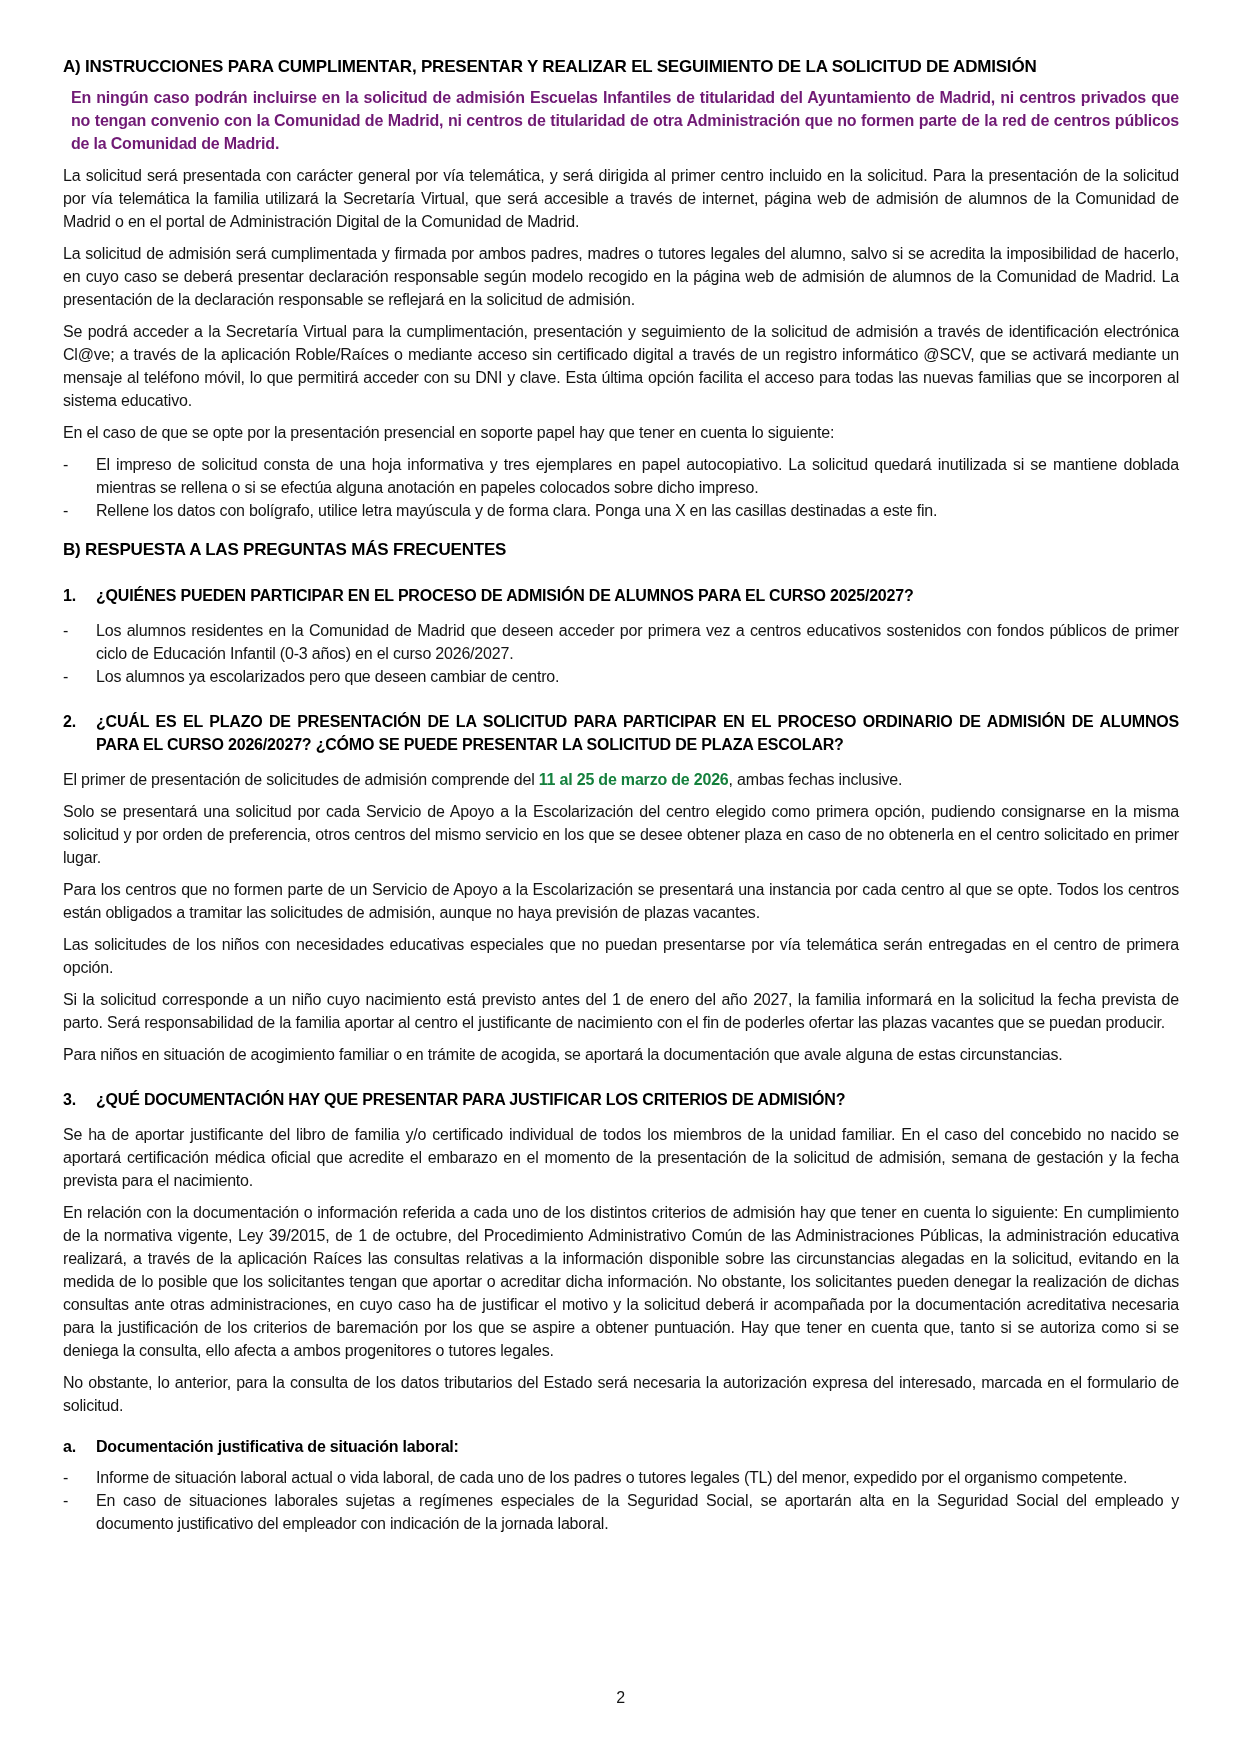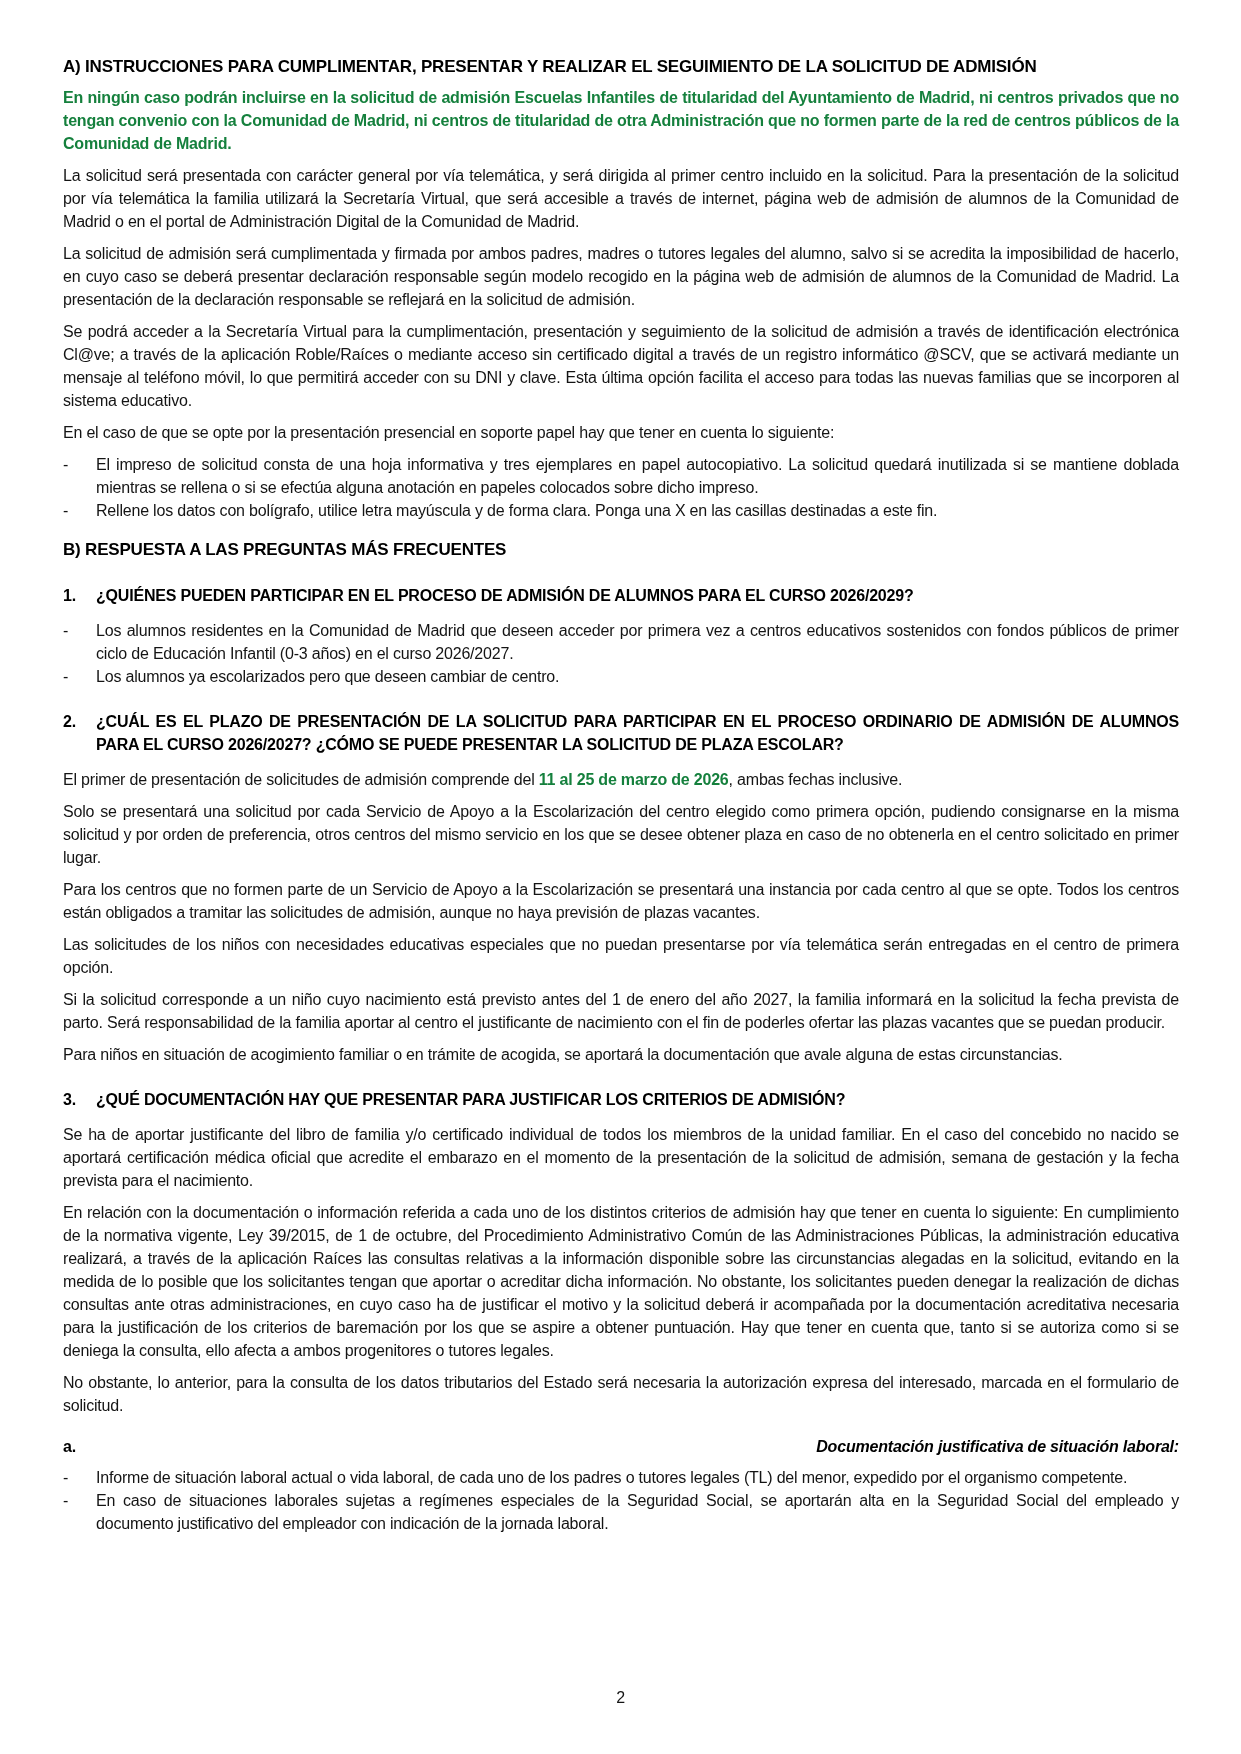--- a/index.html
+++ b/index.html
@@ -17,35 +17,35 @@
   .doc-heading {
     font-size:17px; font-weight:bold; color:#000;
     line-height:24px; text-align:justify;
     margin:0 0 7px 0;
   }
   .doc-heading.b { margin:16px 0 2px 0; }
   p.body, .lead {
     font-size:16px; line-height:23px;
     text-align:justify; margin:0 0 9px 0;
   }
-  .lead { font-weight:bold; color:#15803d; }
+  .lead { font-weight:bold; color:#701a75;margin-left:8px; }
   .hang { display:flex; margin:0 0 0 0; }
   .hang .marker { flex:0 0 33px; font-size:16px; line-height:23px; }
   .hang .htext  { flex:1; font-size:16px; line-height:23px; text-align:justify; }
   .qblock { margin-top:22px; }
   .qhead { display:flex; margin:0 0 12px 0; }
   .qhead .qnum {
     flex:0 0 33px; font-size:16px; font-weight:bold; color:#000; line-height:23px;
   }
   .qhead .qtitle {
     flex:1; font-size:16px; font-weight:bold; color:#000;
     line-height:23px; text-align:justify;
   }
   .subhead { margin-top:18px; margin-bottom:8px; }
-  .subhead .qtitle { text-align:right;font-style:italic; }
+  .subhead .qtitle { text-align:left; }
   .list { margin:0 0 9px 0; }
   b.inline { font-weight:bold; color:#15803d; }
   .page-number {
     position:absolute; top:1686px; left:0; right:0;
     text-align:center; font-size:16px; line-height:23px; color:#141414;
   }
 </style>
 </head>
 <body>
 
@@ -69,21 +69,21 @@
       <span class="marker">-</span>
       <span class="htext">Rellene los datos con bolígrafo, utilice letra mayúscula y de forma clara. Ponga una X en las casillas destinadas a este fin.</span>
     </div>
   </div>
 
   <div class="doc-heading b">B) RESPUESTA A LAS PREGUNTAS MÁS FRECUENTES</div>
 
   <div class="qblock">
     <div class="qhead">
       <span class="qnum">1.</span>
-      <span class="qtitle">¿QUIÉNES PUEDEN PARTICIPAR EN EL PROCESO DE ADMISIÓN DE ALUMNOS PARA EL CURSO 2026/2029?</span>
+      <span class="qtitle">¿QUIÉNES PUEDEN PARTICIPAR EN EL PROCESO DE ADMISIÓN DE ALUMNOS PARA EL CURSO 2025/2027?</span>
     </div>
     <div class="list">
       <div class="hang">
         <span class="marker">-</span>
         <span class="htext">Los alumnos residentes en la Comunidad de Madrid que deseen acceder por primera vez a centros educativos sostenidos con fondos públicos de primer ciclo de Educación Infantil (0-3 años) en el curso 2026/2027.</span>
       </div>
       <div class="hang">
         <span class="marker">-</span>
         <span class="htext">Los alumnos ya escolarizados pero que deseen cambiar de centro.</span>
       </div>

